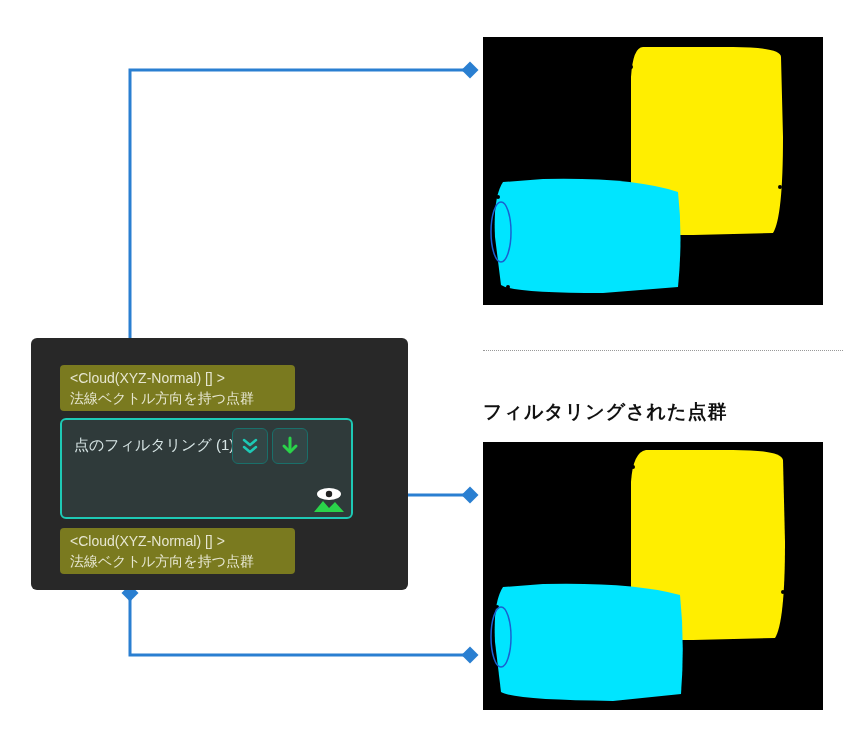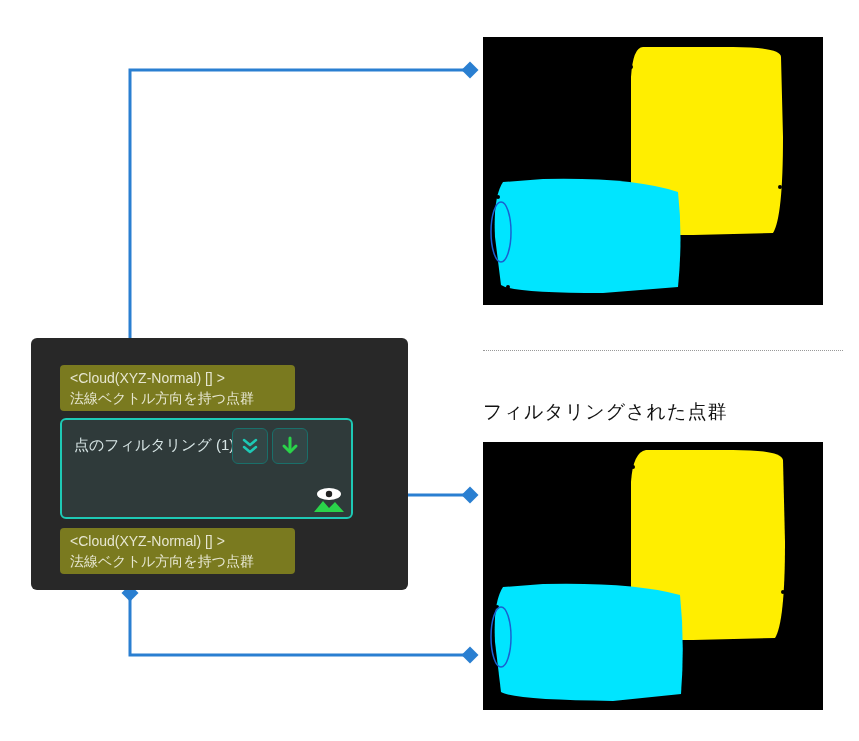--- a/index.html
+++ b/index.html
@@ -102,20 +102,21 @@
     width: 360px;
     border-top: 1px dotted #999;
   }
   .heading {
     position: absolute;
     left: 483px;
     top: 399px;
     font-size: 19px;
     color: #111;
     letter-spacing: 1px;
+    font-weight: bold;
   }
   svg.connector {
     position: absolute;
     left: 0; top: 0;
     width: 859px; height: 741px;
     pointer-events: none;
   }
 </style>
 </head>
 <body>

